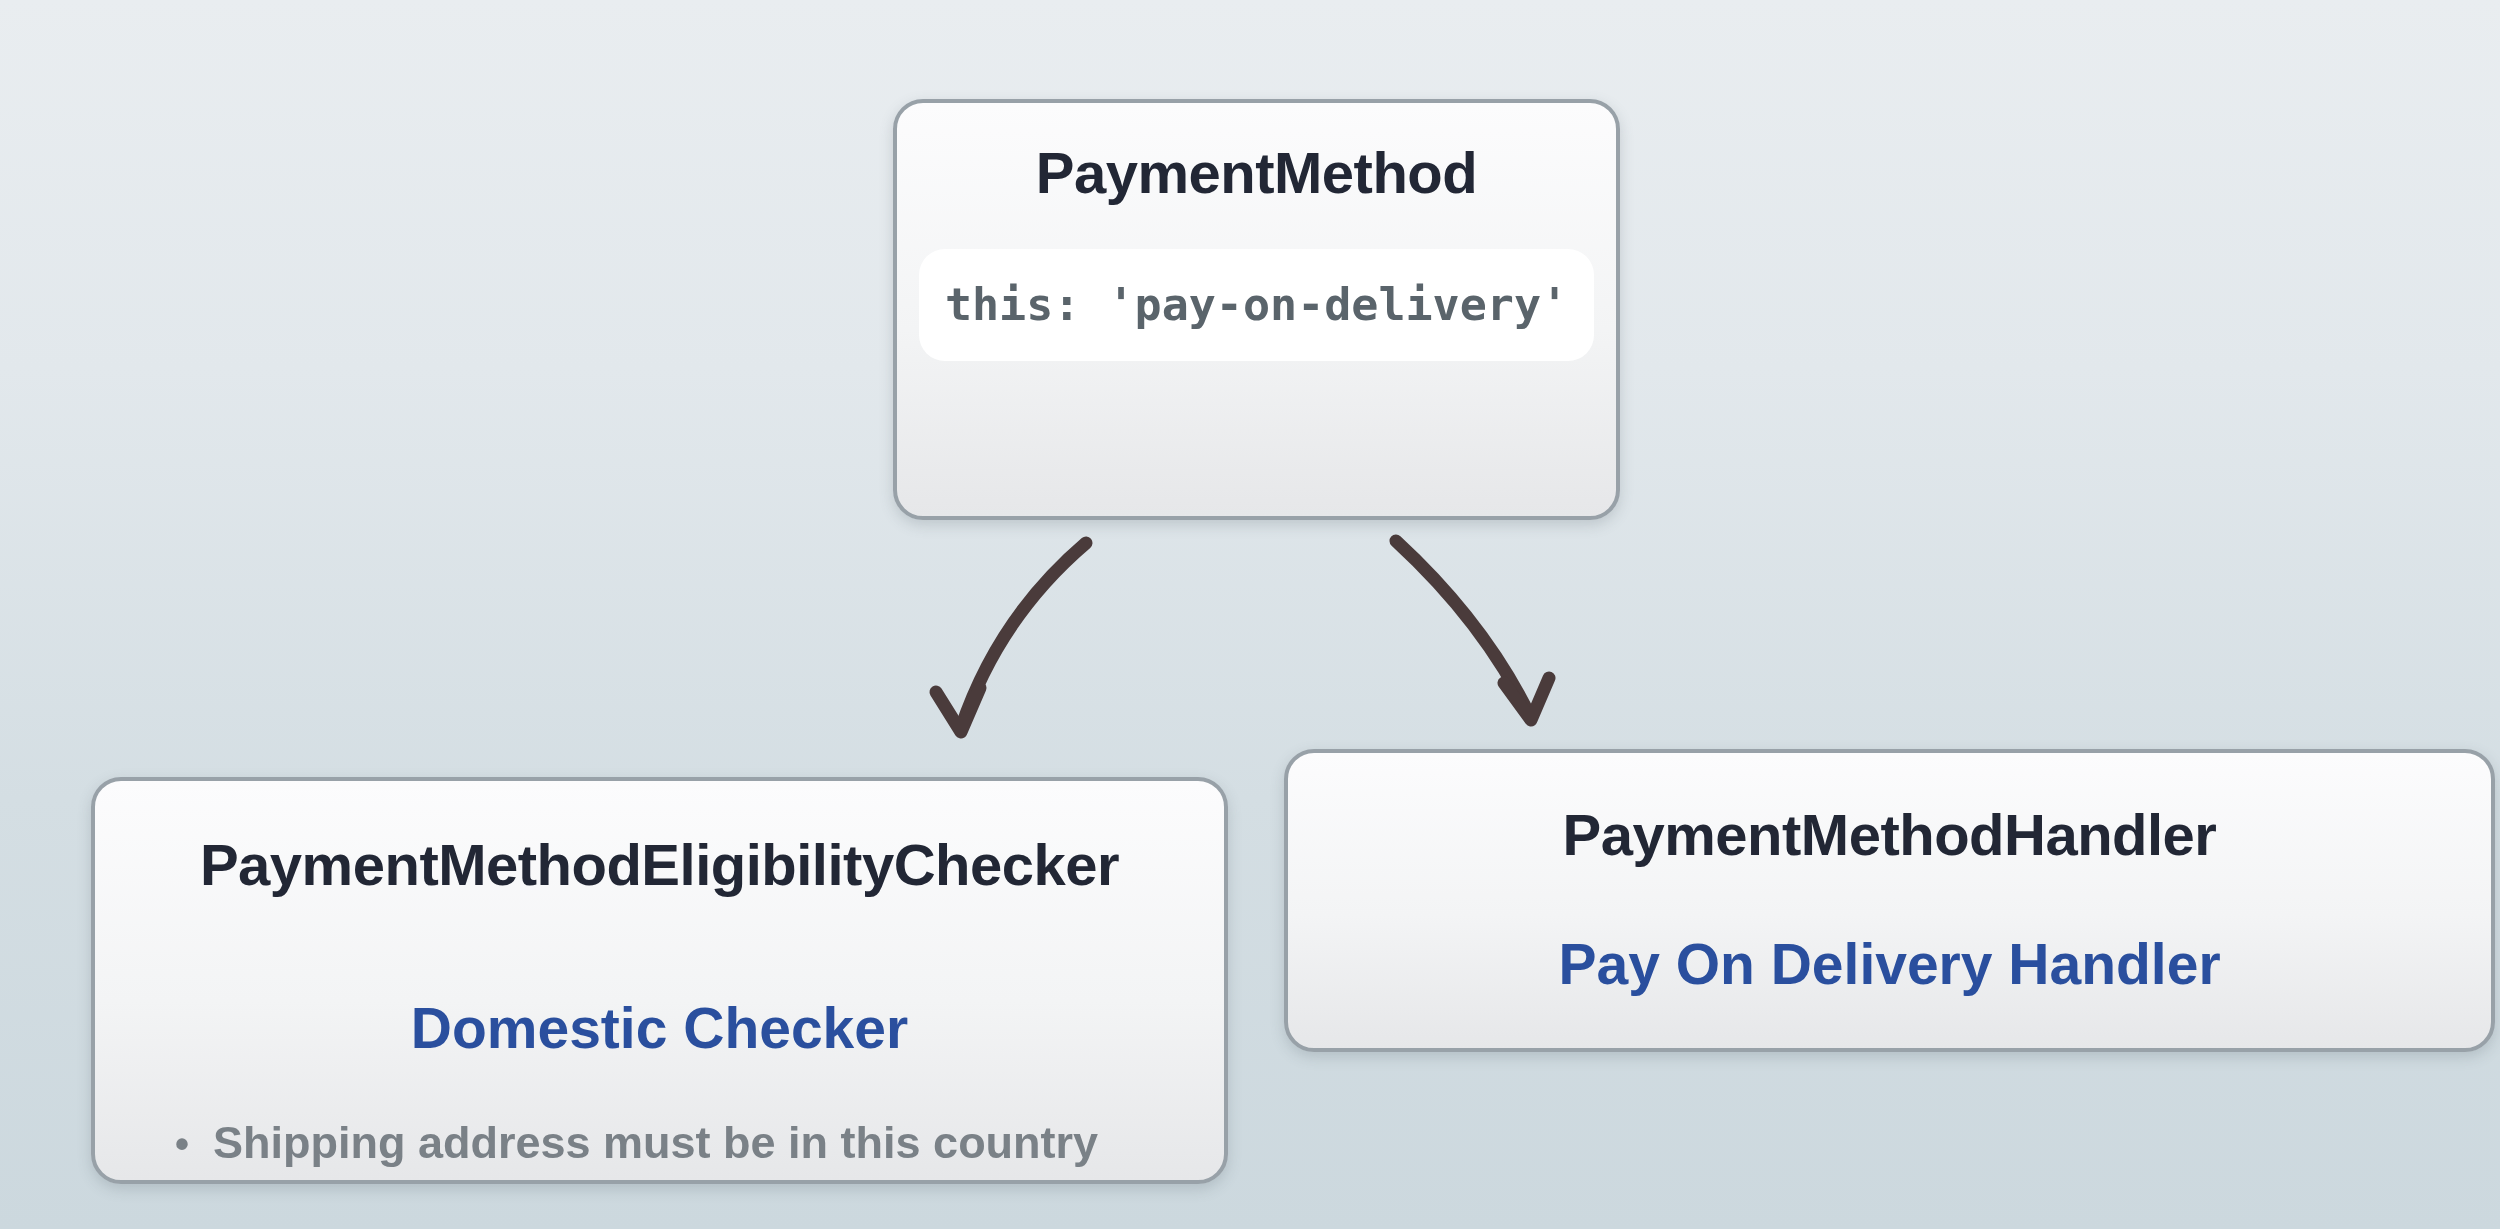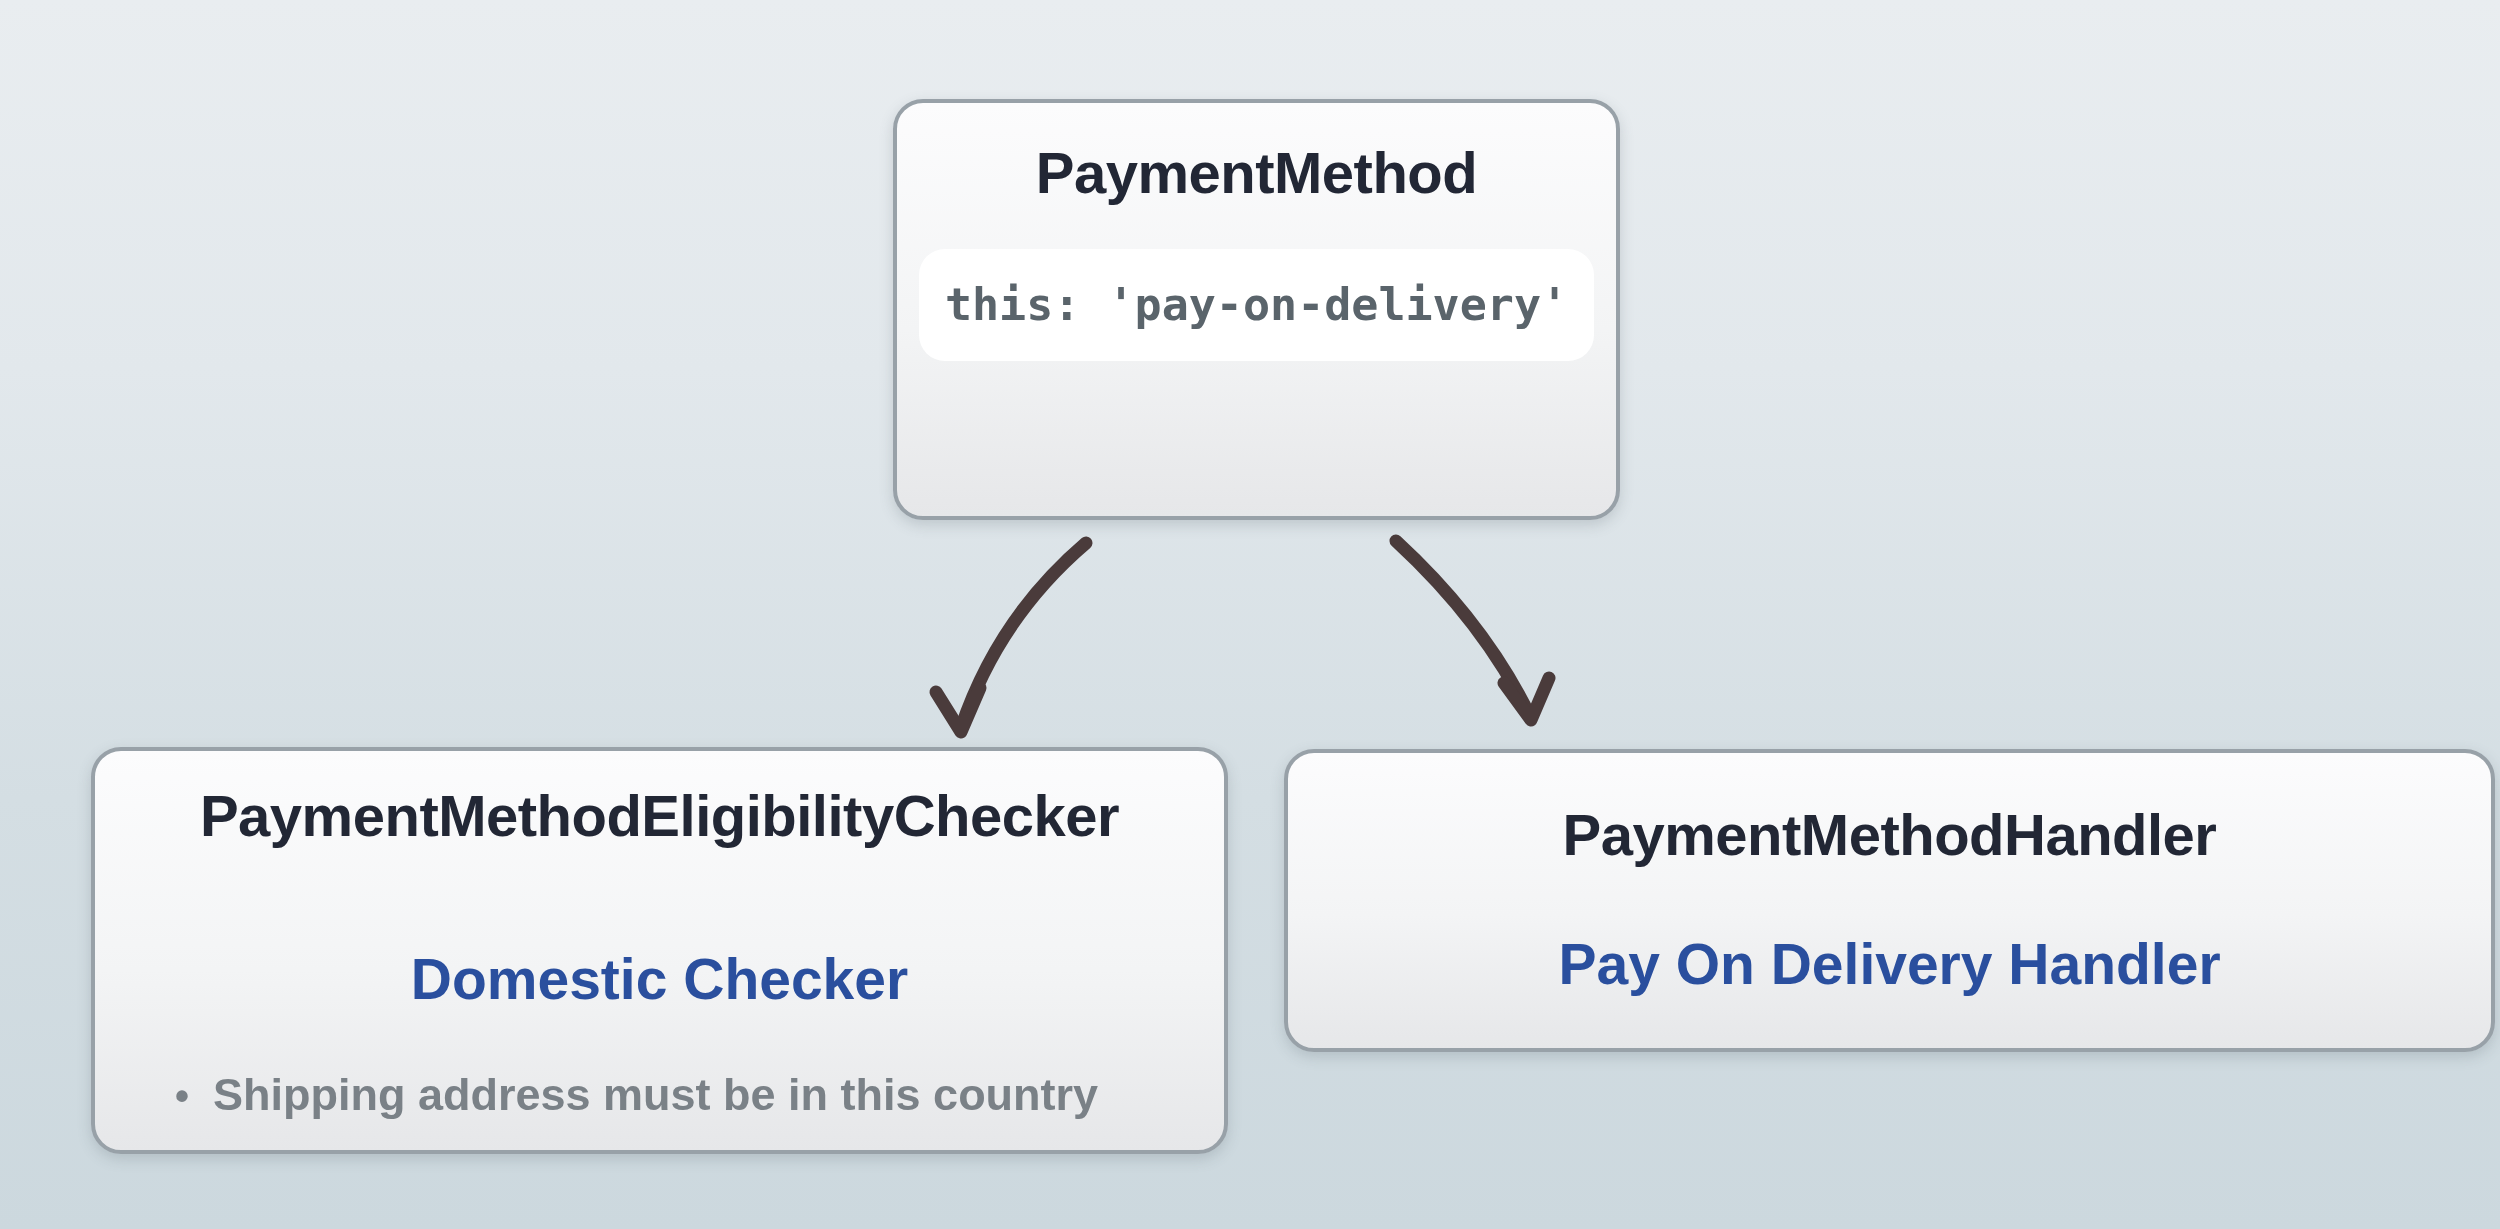--- a/index.html
+++ b/index.html
@@ -75,25 +75,24 @@
     font-family: "DejaVu Sans Mono", "Liberation Mono", monospace;
     font-size: 45px;
     font-weight: bold;
     color: #5a646b;
     letter-spacing: 0px;
     white-space: pre;
   }
   
   .node-eligibility-checker {
     left: 91px;
-    top: 747px;
+    top: 777px;
     width: 1137px;
     height: 407px;
     padding: 52px 36px 48px 36px;
-    justify-content: center;
   }
   .node-eligibility-checker .node-subtitle { margin-top: 100px; }
   .bullet-row {
     margin-top: 58px;
     align-self: stretch;
     display: flex;
     align-items: baseline;
     text-align: left;
     padding-left: 44px;
   }

